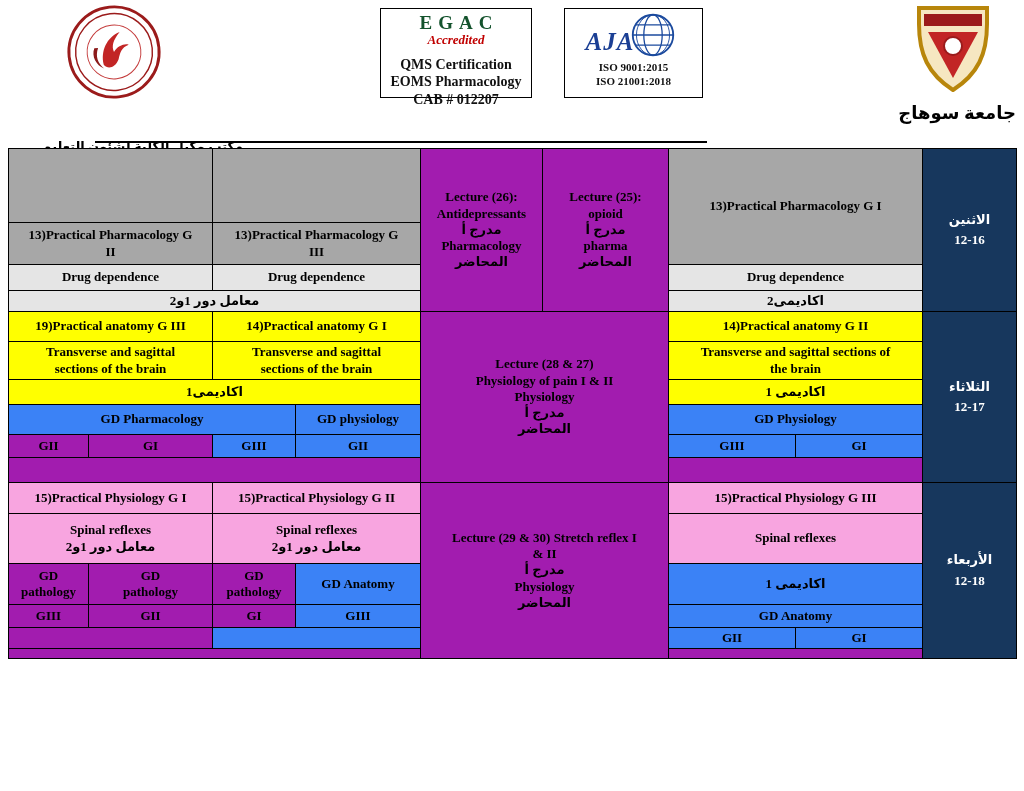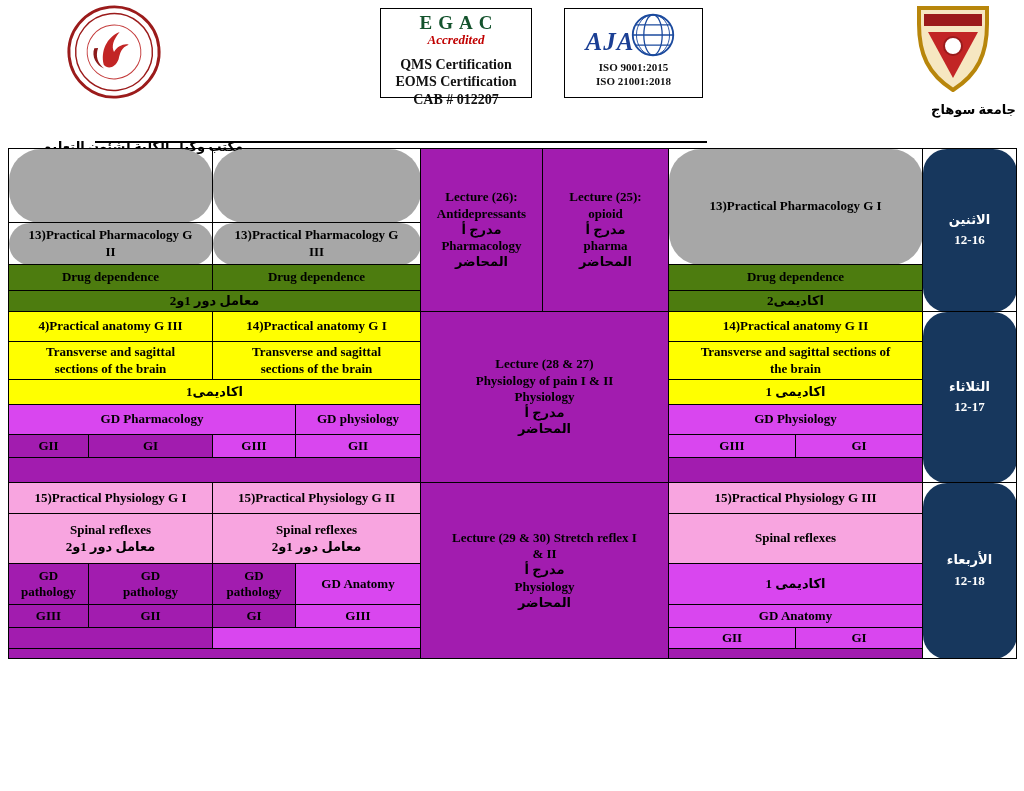--- a/index.html
+++ b/index.html
@@ -15,36 +15,36 @@
   .egac-box{left:380px;top:8px;width:152px;height:90px;}
   .aja-box{left:564px;top:8px;width:139px;height:90px;}
   .egac-emblem{width:18px;height:18px;border-radius:50%;background:radial-gradient(circle at 50% 40%,#e8c35a 0 40%,#1f3864 41% 100%);margin-bottom:1px;}
   .egac-name{font-size:19px;font-weight:bold;letter-spacing:6px;color:#14532d;line-height:1;text-indent:6px;}
   .egac-accredited{font-size:13px;font-weight:bold;font-style:italic;color:#c00000;line-height:1.2;margin-bottom:8px;}
   .egac-line{font-size:14px;font-weight:bold;color:#111;line-height:1.25;}
   .aja-logo{position:relative;width:96px;height:46px;margin-bottom:2px;}
   .aja-globe{position:absolute;right:6px;top:0;}
   .aja-name{position:absolute;left:0;bottom:4px;font-size:25px;font-weight:bold;font-style:italic;color:#1b3f94;line-height:1;letter-spacing:1px;}
   .aja-iso{font-size:11px;font-weight:bold;color:#111;line-height:1.3;}
-  .uni-name{right:8px;top:102px;width:200px;text-align:right;font-size:13px;font-weight:bold;direction:rtl;}
+  .uni-name{right:8px;top:102px;width:200px;text-align:right;font-size:18px;font-weight:bold;direction:rtl;}
   .office-title{left:42px;top:103px;width:230px;text-align:left;font-size:13px;font-weight:bold;direction:rtl;margin-top:36px;}
   .hdr-rule{left:95px;top:141px;width:612px;height:2px;background:#000;}
 
   
   table.timetable{position:absolute;left:8px;top:148px;width:1008px;border-collapse:collapse;table-layout:fixed;}
   .timetable td{border:1px solid #000;font-weight:bold;text-align:center;vertical-align:middle;
                 padding:0 2px;font-size:13px;line-height:1.25;overflow:hidden;}
   .pre{white-space:pre-line;}
-  .gray{background:#a7a7a7;border-radius:32px;}
-  .lgray{background:#4d7c0f;margin-top:40px;}
+  .gray{background:#a7a7a7;}
+  .lgray{background:#e5e5e5;margin-top:40px;}
   .yellow{background:#ffff00;}
-  .peach{background:#d946ef;}
+  .peach{background:#3b82f6;}
   .pink{background:#f8a5e0;}
   .whitebg{background:#a21caf;}
-  .navy{background:#17375d;color:#ffffff;font-size:15px;border-radius:24px;}
+  .navy{background:#17375d;color:#ffffff;font-size:15px;}
   .navy .day-line{line-height:1.55;}
   .lect{font-size:13.5px;line-height:1.45;}
   .small-g{font-size:12.5px;}
   .ar{direction:rtl;}
 </style>
 </head>
 <body>
 
 <div class="page">
 
@@ -56,21 +56,21 @@
       <path d="M38 62 C36 48 44 34 58 30 C50 38 48 44 50 50 C54 44 62 42 66 44 C58 46 56 52 54 58 C50 66 42 68 38 62 Z" fill="#c22525"></path>
       <path d="M34 44 C30 52 32 60 38 66 C30 62 26 52 30 44 Z" fill="#8b1a1a"></path>
     </svg>
   </div>
 
   <div class="hdr-abs cert-box egac-box">
     <div class="egac-emblem"></div>
     <div class="egac-name">EGAC</div>
     <div class="egac-accredited">Accredited</div>
     <div class="egac-line">QMS Certification</div>
-    <div class="egac-line">EOMS Certification</div>
+    <div class="egac-line">EOMS Pharmacology</div>
     <div class="egac-line">CAB # 012207</div>
   </div>
 
   <div class="hdr-abs cert-box aja-box">
     <div class="aja-logo">
       <span class="aja-globe">
         <svg viewBox="0 0 50 50" width="46" height="46">
           <circle cx="25" cy="25" r="22" fill="none" stroke="#1b4a9e" stroke-width="2"></circle>
           <ellipse cx="25" cy="25" rx="10" ry="22" fill="none" stroke="#1b4a9e" stroke-width="1.4"></ellipse>
           <ellipse cx="25" cy="25" rx="18" ry="22" fill="none" stroke="#1b4a9e" stroke-width="1"></ellipse>
@@ -141,21 +141,21 @@
       <td colspan="2" class="lgray">Drug dependence</td>
       <td colspan="2" class="lgray">Drug dependence</td>
       <td colspan="2" class="lgray">Drug dependence</td>
     </tr>
     <tr style="height:21px">
       <td colspan="4" class="lgray ar">معامل دور 1و2</td>
       <td colspan="2" class="lgray ar">اكاديمى2</td>
     </tr>
 
     <tr style="height:30px">
-      <td colspan="2" class="yellow">4)Practical anatomy G III</td>
+      <td colspan="2" class="yellow">19)Practical anatomy G III</td>
       <td colspan="2" class="yellow">14)Practical anatomy G I</td>
       <td colspan="2" rowspan="6" class="whitebg lect pre">Lecture (28 &amp; 27)
 Physiology of pain I &amp; II
 Physiology
 مدرج أ
 المحاضر</td>
       <td colspan="2" class="yellow">14)Practical anatomy G II</td>
       <td rowspan="6" class="navy">
         <div class="day-line">الثلاثاء</div>
         <div class="day-line">12-17</div>

